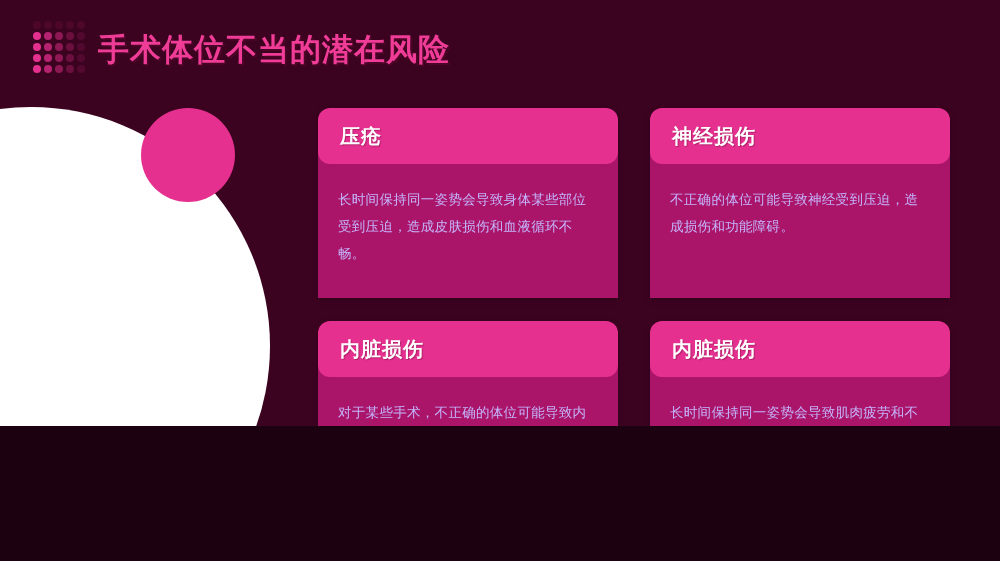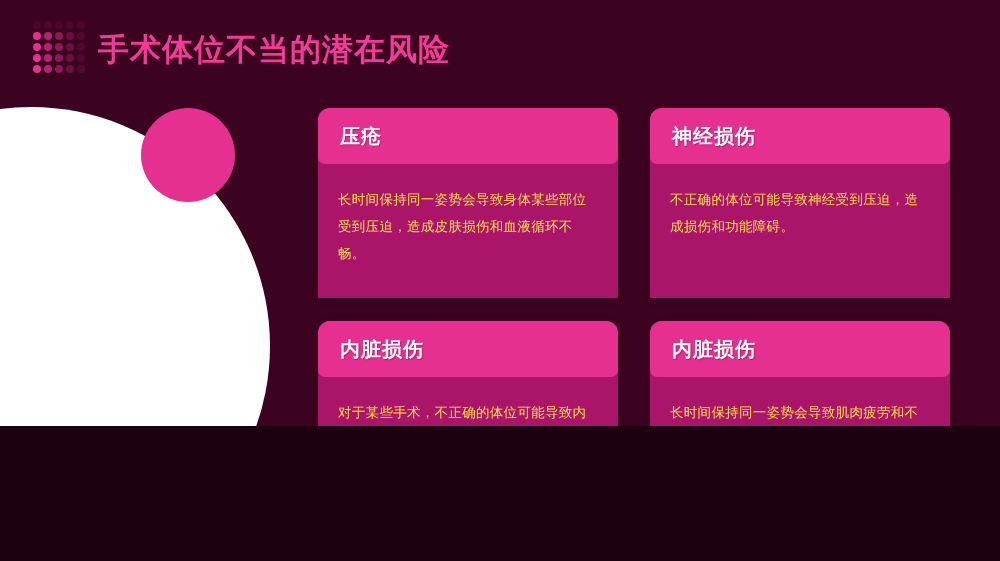--- a/index.html
+++ b/index.html
@@ -103,40 +103,40 @@
     position: relative;
     background: #ab1569;
     border-radius: 12px 12px 0 0;
     box-shadow: 0 2px 6px rgba(0, 0, 0, 0.22);
     overflow: hidden;
   }
 
   .card-header {
     height: 56px;
     background: #e5308f;
-    border-radius: 7px;
+    border-radius: 12px;
     display: flex;
     align-items: center;
     padding-left: 22px;
     box-sizing: border-box;
   }
 
   .card-title {
     font-size: 20px;
     font-weight: bold;
     color: #ffffff;
     letter-spacing: 1px;
     text-shadow: 1px 1px 1px rgba(110, 10, 60, 0.45);
   }
 
   .card-body {
     padding: 22px 20px 0 20px;
     font-size: 13.5px;
     line-height: 2.0;
-    color: #fde047;
+    color: #c4b5fd;
     letter-spacing: 0.3px;
   }
 </style>
 </head>
 <body>
 
 <div id="slide">
 
   <div class="white-blob"></div>
 

